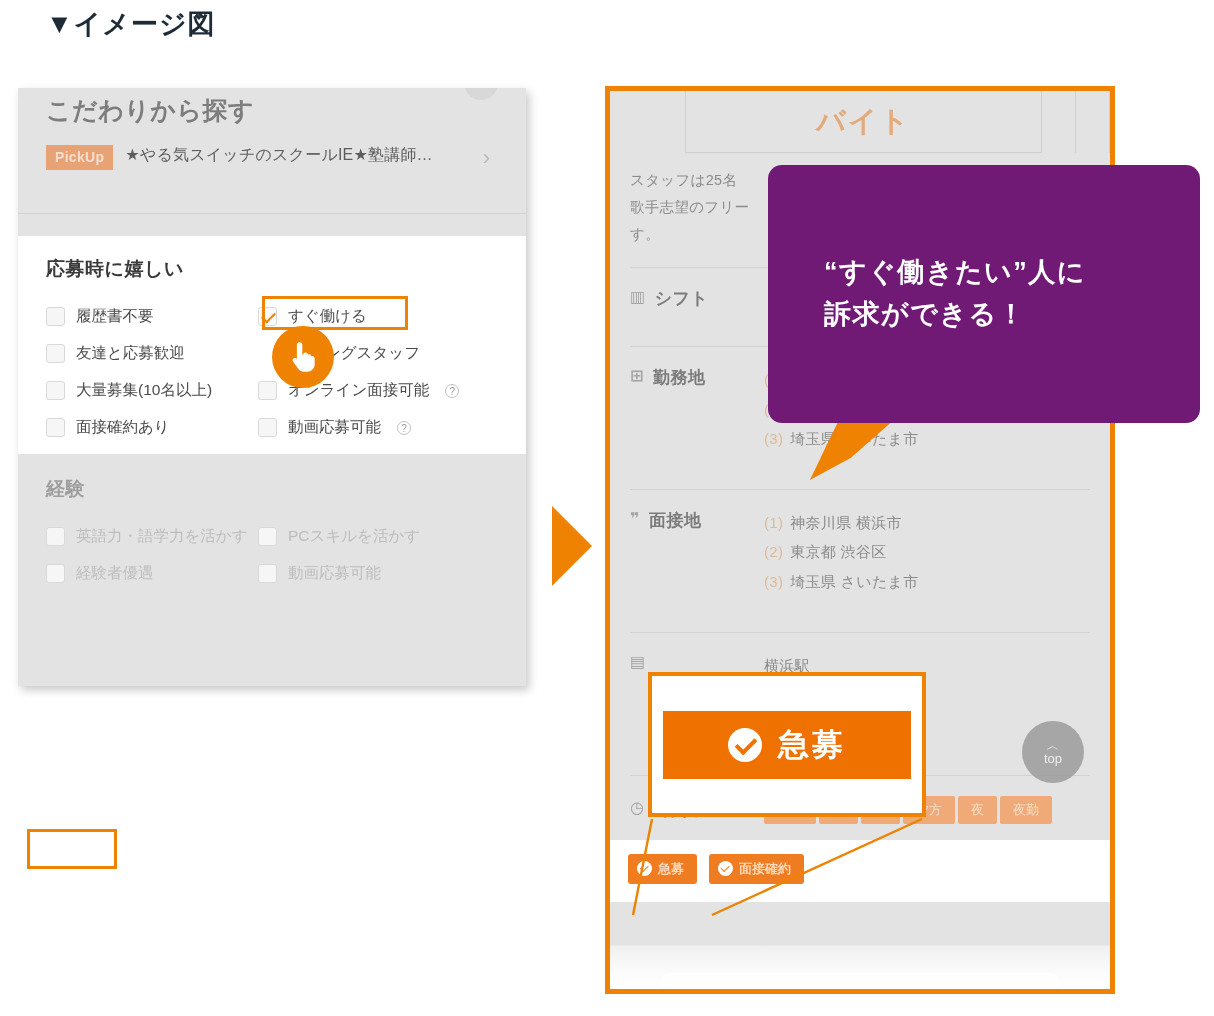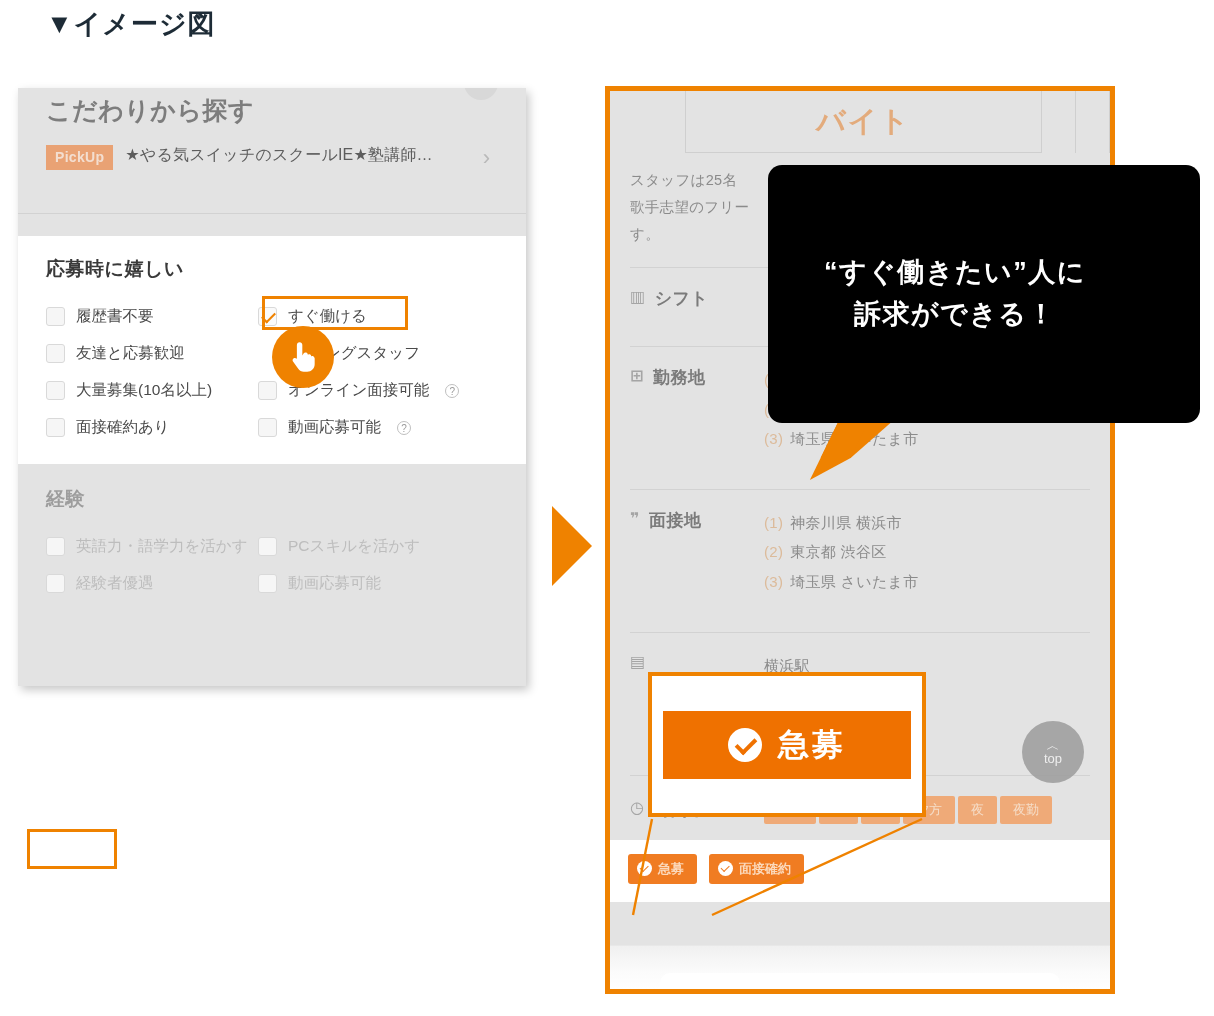--- a/index.html
+++ b/index.html
@@ -50,21 +50,21 @@
     font-size: 16px; color: #5d5d5d; white-space: nowrap;
     overflow: hidden; letter-spacing: .2px;
   }
   .pickup-chev {
     margin-left: auto; margin-right: 18px;
     color: #b9b9b9; font-size: 22px; font-weight: 300;
   }
   .lp-divider { height: 1px; background: #d2d2d2; }
   .lp-gap { height: 22px; background: #e3e3e3; }
 
-  .lp-white { background: #ffffff; padding: 20px 0 18px; }
+  .lp-white { background: #ffffff; padding: 20px 0 8px; }
   .sect-title {
     font-size: 19px; font-weight: bold; color: #3a3a3a;
     margin: 0 0 16px 28px; letter-spacing: .5px;
   }
   .sect-title.muted { color: #9d9d9d; }
 
   .cb-grid { display: grid; grid-template-columns: 232px 1fr; }
   .cb-item {
     display: flex; align-items: center; gap: 11px;
     padding: 8px 0 8px 28px;
@@ -211,23 +211,23 @@
   .badge-highlight {
     position: absolute; left: 27px; top: 829px;
     width: 90px; height: 40px;
     border: 3px solid #ef8200; z-index: 9; pointer-events: none;
   }
 
   
   .callout {
     position: absolute; left: 768px; top: 165px;
     width: 432px; height: 258px;
-    background: #000000; border-radius: 14px;
+    background: #701a75; border-radius: 14px;
     z-index: 20;
-    display: flex; align-items: center; text-align: center;
+    display: flex; align-items: center;
   }
   .callout-text {
     color: #ffffff; font-size: 27px; font-weight: bold;
     line-height: 1.55; letter-spacing: 1.5px;
     padding-left: 56px;
   }
   .callout-tail {
     position: absolute; left: 825px; top: 418px;
     width: 0; height: 0; z-index: 20;
     border-left: 30px solid #ef8200;

